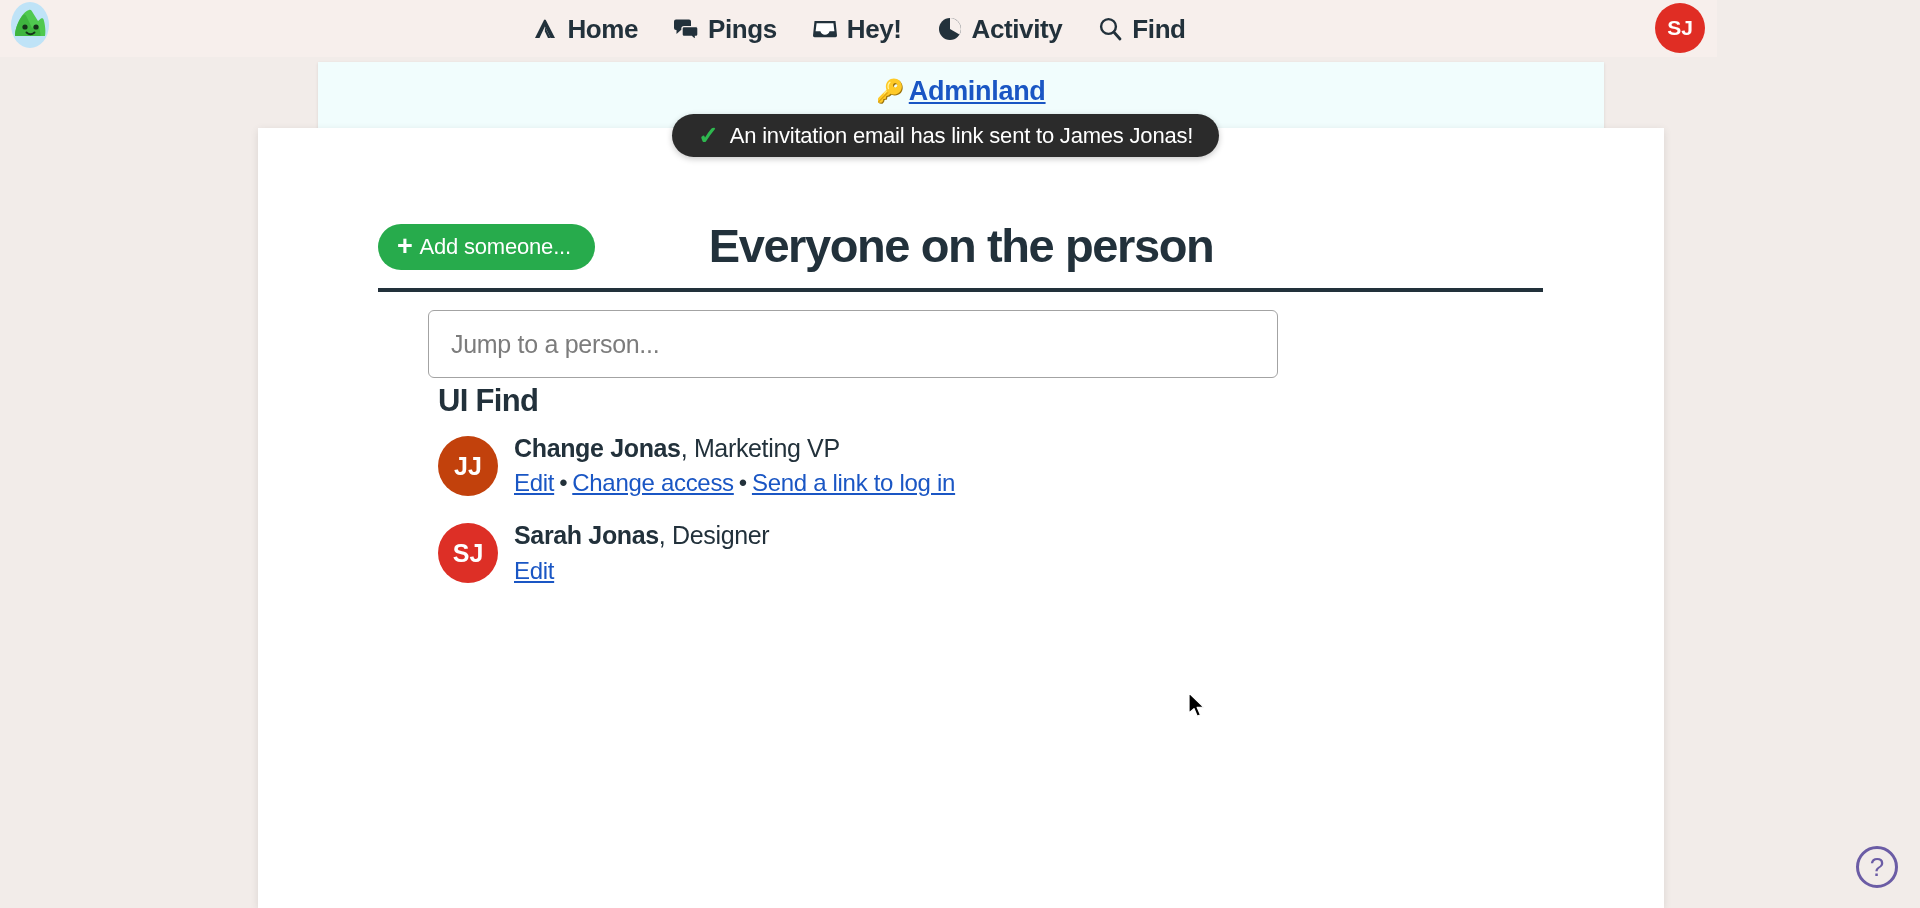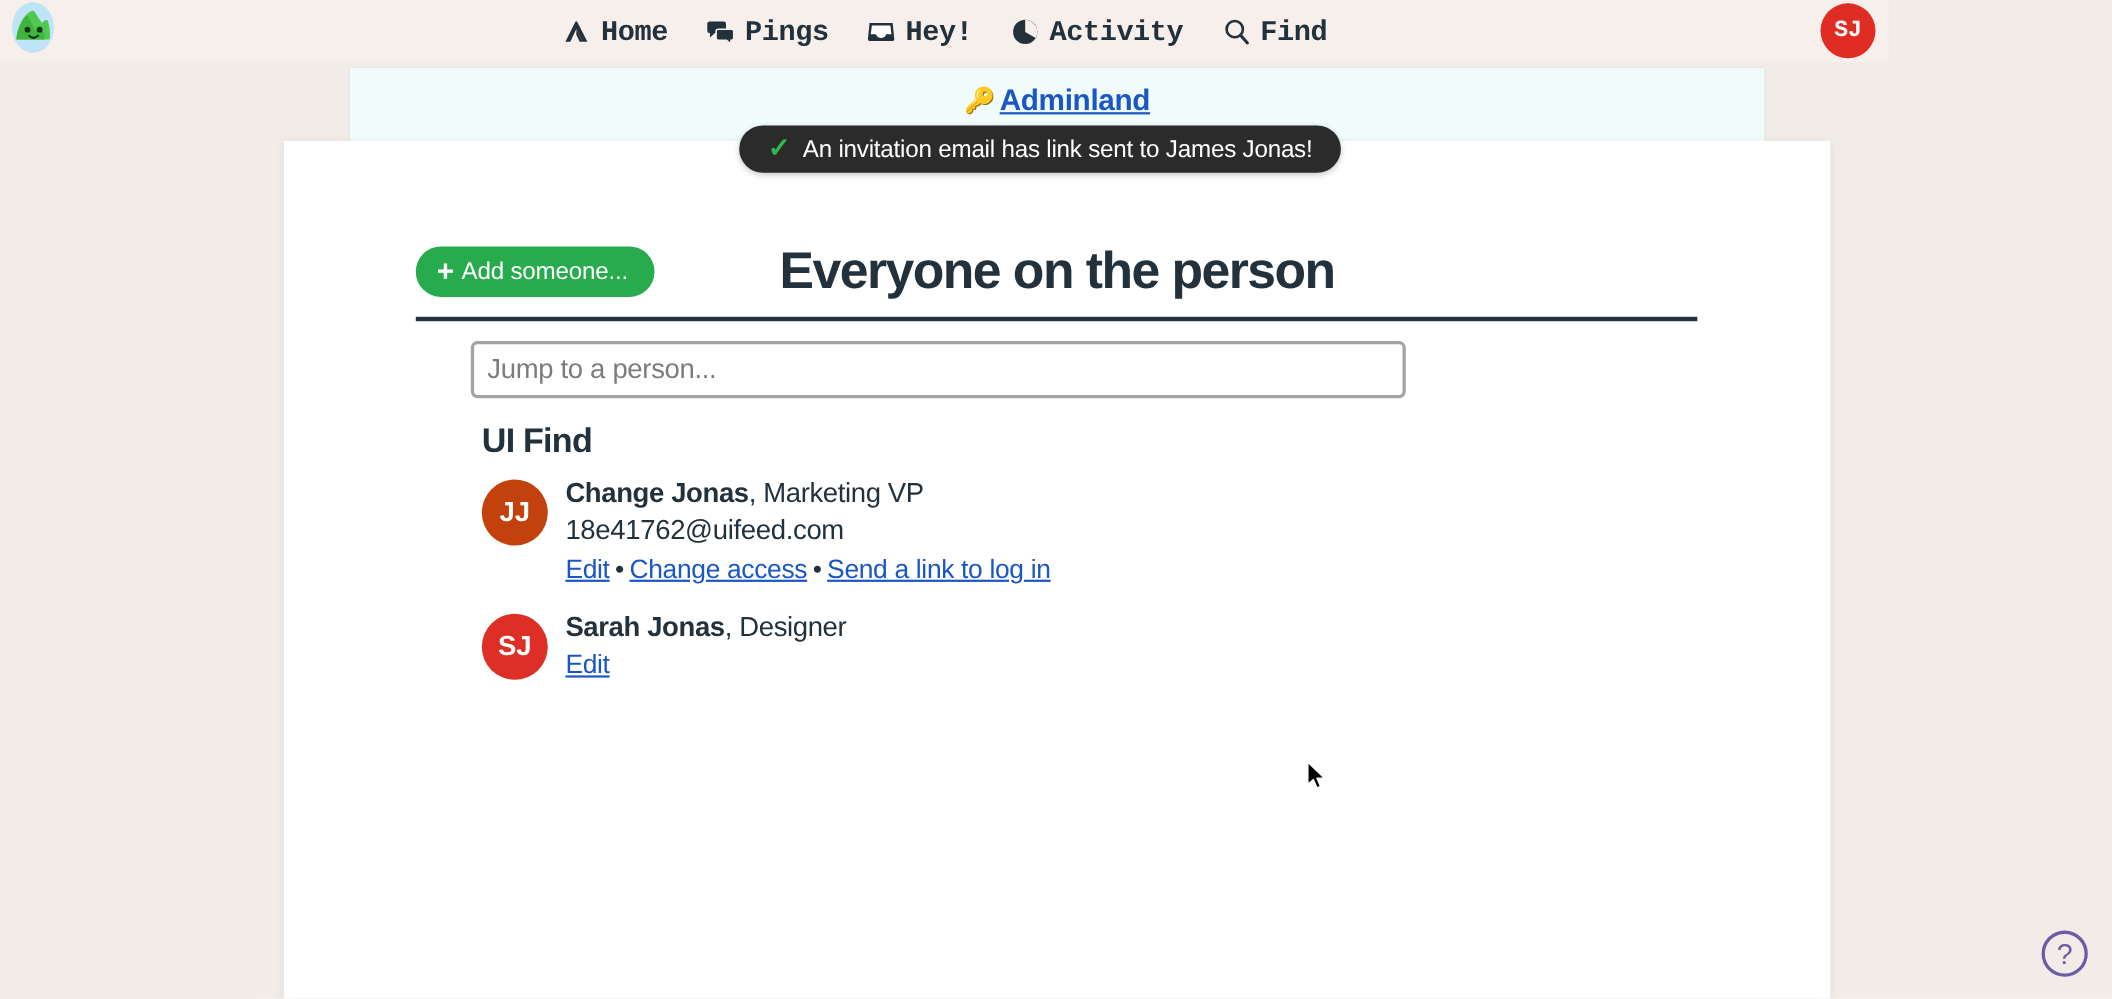--- a/index.html
+++ b/index.html
@@ -18,21 +18,20 @@
   }
 
   
   .topbar {
     position: absolute;
     top: 0; left: 0;
     width: 1717px;
     height: 57px;
     background: #f7efec;
     z-index: 40;
-    font-family: Liberation Mono, monospace;
   }
   .brand-logo {
     position: absolute;
     left: 8px;
     top: 0px;
     width: 44px;
     height: 50px;
     cursor: pointer;
   }
   .brand-logo svg { display: block; }
@@ -206,29 +205,29 @@
     height: 4px;
     background: #22313b;
   }
 
   
   .jump-input {
     position: absolute;
     left: 170px;
     top: 182px;
     width: 850px;
-    height: 52px;
+    height: 68px;
     box-sizing: border-box;
-    border: 3px solid #a3a3a3;
+    border: 1px solid #a3a3a3;
     border-radius: 6px;
     background: #ffffff;
     font-family: "Liberation Sans", sans-serif;
     font-size: 25px;
     color: #22313b;
-    padding: 0 12px;
+    padding: 0 22px;
     outline: none;
     letter-spacing: -0.3px;
   }
   .jump-input::placeholder {
     color: #7c7c7c;
     opacity: 1;
   }
 
   
   .group-title {
@@ -434,21 +433,20 @@
   <div class="group-title">UI Find</div>
 
   <div class="people-list">
 
     <div class="person">
       <div class="avatar" style="background:#c2410c">JJ</div>
       <div class="person-info">
         <div class="person-name-line">
           <span class="pname">Change Jonas</span><span class="prole">, </span><span class="prole">Marketing VP</span>
         </div>
-        <div class="person-email">18e41762@uifeed.com</div>
         <div class="person-actions">
           <a>Edit</a><span class="sep">•</span><a>Change access</a><span class="sep">•</span><a>Send a link to log in</a>
         </div>
       </div>
     </div>
 
     <div class="person">
       <div class="avatar" style="background:#dd2f26">SJ</div>
       <div class="person-info">
         <div class="person-name-line">

